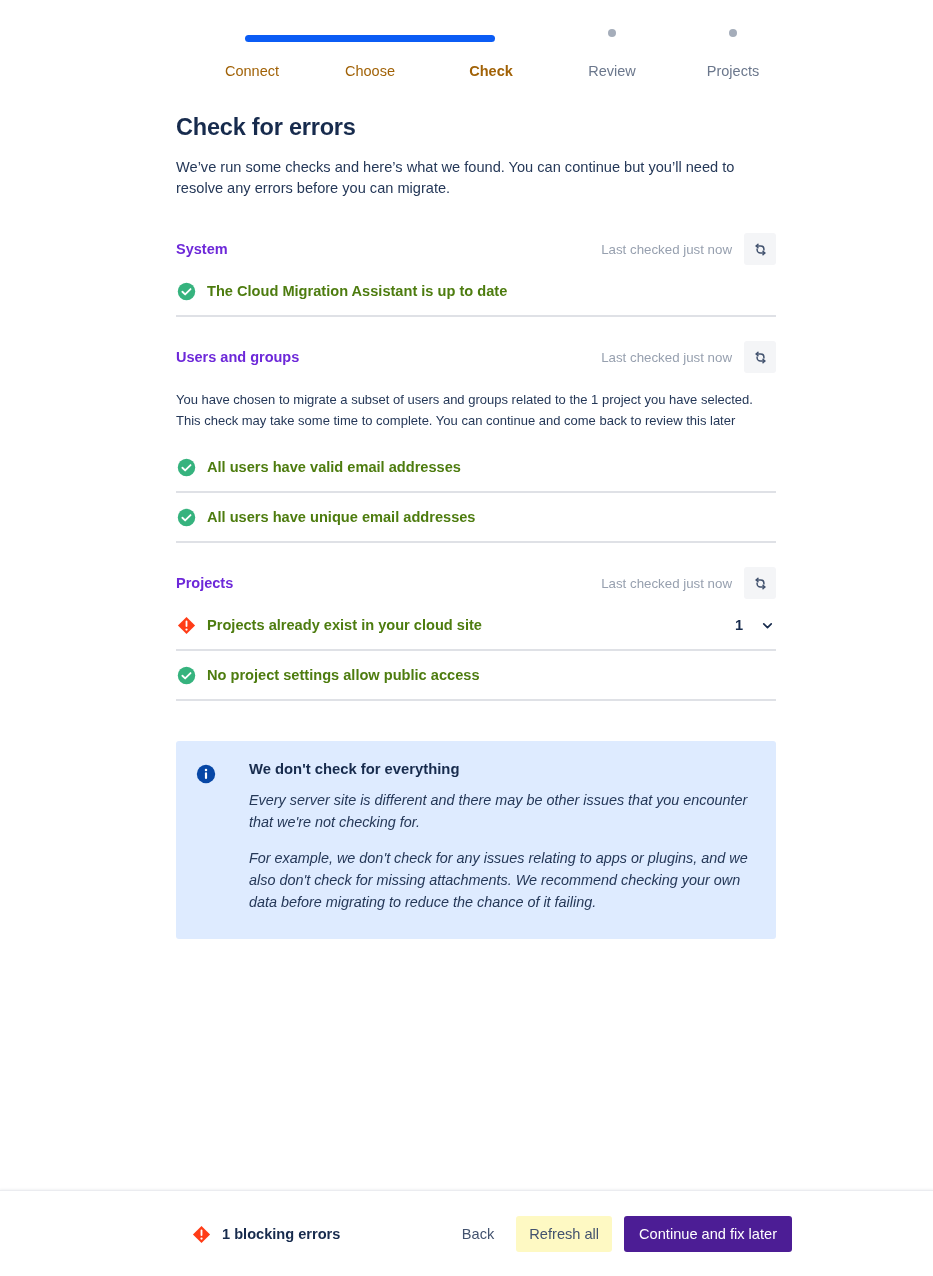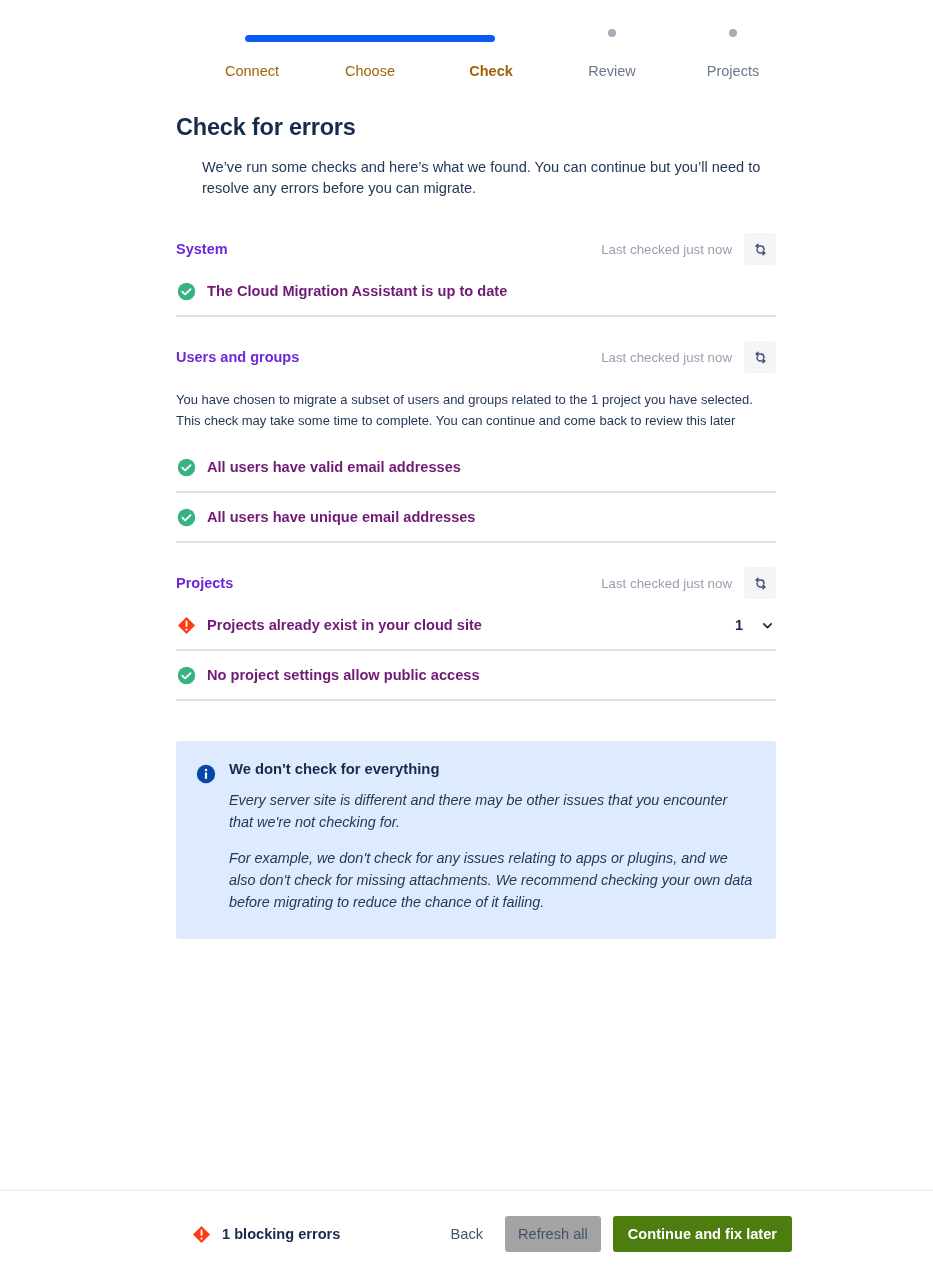--- a/index.html
+++ b/index.html
@@ -98,21 +98,20 @@
     letter-spacing: -0.2px;
     margin-bottom: 15px;
   }
 
   .page-desc {
     font-size: 14.6px;
     line-height: 21px;
     color: #253858;
     max-width: 570px;
     margin-bottom: 32px;
-    margin-left: 26px;
   }
 
   
   .section { margin-bottom: 0; }
 
   .section-head {
     display: flex;
     align-items: center;
     height: 36px;
     margin-top: 22px;
@@ -164,21 +163,21 @@
     flex: 0 0 auto;
     width: 19px;
     height: 19px;
     margin-right: 11px;
     display: block;
   }
   .check-label {
     flex: 1 1 auto;
     font-size: 14.6px;
     font-weight: 700;
-    color: #701a75;
+    color: #4d7c0f;
   }
   .check-count {
     font-size: 14.6px;
     font-weight: 700;
     color: #172b4d;
     margin-right: 16px;
   }
   .chevron-btn {
     background: none;
     border: none;
@@ -192,20 +191,21 @@
   }
 
   
   .info-panel {
     margin-top: 40px;
     background: #deebff;
     border-radius: 3px;
     padding: 20px 22px 22px 20px;
     display: flex;
     align-items: flex-start;
+    gap: 20px;
   }
   .info-icon {
     flex: 0 0 auto;
     width: 20px;
     height: 20px;
     margin-right: 13px;
     margin-top: 3px;
   }
   .info-body { flex: 1 1 auto; }
   .info-title {
@@ -267,30 +267,30 @@
     cursor: pointer;
     white-space: nowrap;
   }
   .btn-subtle {
     background: transparent;
     color: #42526e;
     height: 36px;
     padding: 0 13px;
   }
   .btn-default {
-    background: #a3a3a3;
+    background: #fef9c3;
     color: #42526e;
     height: 36px;
     padding: 0 13px;
     margin-left: 9px;
   }
   .btn-primary {
-    background: #4d7c0f;
+    background: #4c1d95;
     color: #ffffff;
-    font-weight: 700;
+    font-weight: 400;
     height: 36px;
     padding: 0 15px;
     margin-left: 12px;
   }
 </style>
 </head>
 <body>
 
 <div class="page">
 

